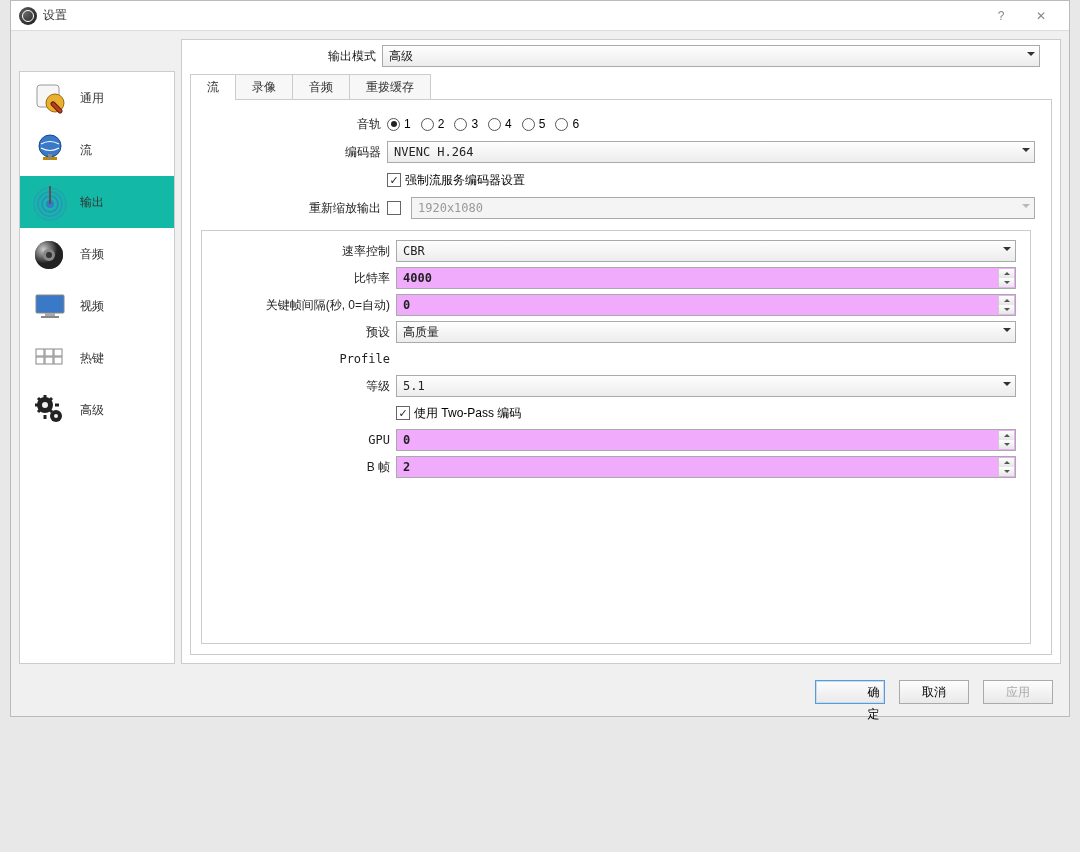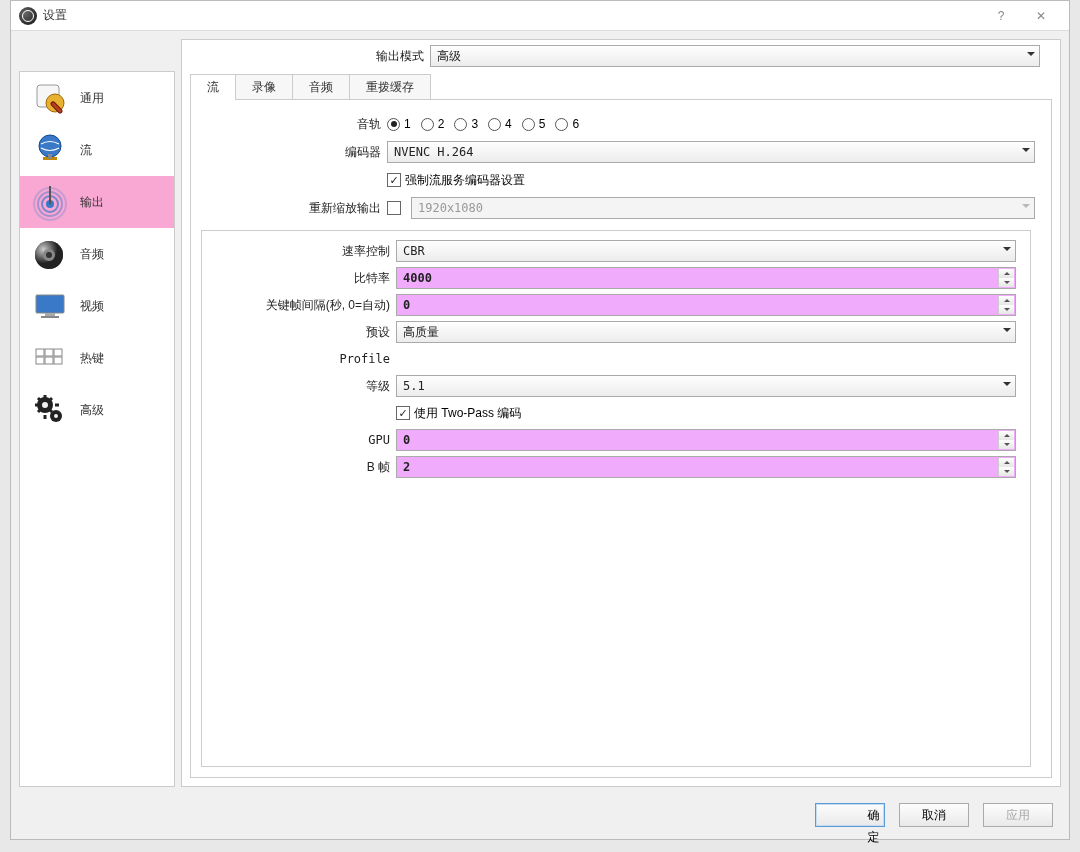--- a/index.html
+++ b/index.html
@@ -1,33 +1,33 @@
 <!DOCTYPE html>
 <html><head>
 <meta charset="utf-8">
 <style>
 * { box-sizing: border-box; margin: 0; padding: 0; font-family: "Microsoft YaHei", "SimSun", sans-serif; font-size: 12px; }
 body { background: #e8e8e8; width: 1080px; height: 852px; overflow: hidden; position: relative; }
-.window { position: absolute; left: 10px; top: 0; width: 1060px; height: 840px; background: #f0f0f0; border: 1px solid #bbb; display: flex; flex-direction: column; }
+.window { position: absolute; left: 10px; top: 0; width: 1060px; height: 717px; background: #f0f0f0; border: 1px solid #bbb; display: flex; flex-direction: column; }
 .titlebar { height: 30px; display: flex; align-items: center; padding: 0 8px; background: #fff; border-bottom: 1px solid #ddd; }
 .titlebar .app-icon { width: 18px; height: 18px; border-radius: 50%; background: radial-gradient(circle at 35% 35%, #666, #111); margin-right: 6px; position: relative; }
 .titlebar .app-icon::after { content: ""; position: absolute; inset: 3px; border: 1.5px solid #fff; border-radius: 50%; }
 .titlebar .title { flex: 1; color: #333; }
 .titlebar .winbtn { width: 40px; height: 28px; display: flex; align-items: center; justify-content: center; color: #888; cursor: default; }
 .body { flex: 1; display: flex; padding: 8px; gap: 6px; min-height: 0; }
 .sidebar { width: 156px; background: #fff; border: 1px solid #ccc; display: flex; flex-direction: column; margin-top: 32px; }
 .side-item { height: 52px; display: flex; align-items: center; gap: 10px; padding-left: 10px; cursor: default; }
-.side-item.active { background: #f9a8d4; }
+.side-item.active { background: #14b8a6; }
 .side-item .sicon { width: 40px; height: 40px; display: flex; align-items: center; justify-content: center; }
 .side-item .label { color: #333; }
 .main { flex: 1; background: #fff; border: 1px solid #ccc; display: flex; flex-direction: column; min-height: 0; }
 .row { display: flex; align-items: center; height: 26px; margin: 1px 0; }
 .row .lab { width: 190px; text-align: right; padding-right: 6px; color: #222; }
 .row .ctrl { flex: 1; display: flex; align-items: center; gap: 10px; padding-right: 10px; }
-.mode-row { padding: 10px 10px 6px 10px; margin-left: 48px; }
+.mode-row { padding: 10px 10px 6px 10px; }
 .tabs { display: flex; margin: 6px 8px 0 8px; }
 .tab { padding: 4px 16px 4px 16px; border: 1px solid #ccc; border-bottom: none; background: #f7f7f7; color: #333; margin-right: -1px; cursor: default; }
 .tab.active { background: #fff; position: relative; z-index: 2; }
 .tab-body { flex: 1; margin: 0 8px 8px 8px; border: 1px solid #ccc; border-top: 1px solid #ccc; background: #fff; padding: 10px 6px 6px 6px; display: flex; flex-direction: column; min-height: 0; }
 .tabs + .tab-body { margin-top: -1px; }
 .combo { flex: 1; height: 22px; border: 1px solid #aaa; background: linear-gradient(#fefefe,#ececec); display: flex; align-items: center; padding: 0 18px 0 6px; position: relative; color: #222; font-family: "SimSun", monospace; }
 .combo .arrow { position: absolute; right: 4px; top: 50%; transform: translateY(-50%); border: 4px solid transparent; border-top-color: #333; }
 .combo.disabled { color: #999; background: #f4f4f4; }
 .combo.disabled .arrow { opacity: .3; }
 .spin { flex: 1; height: 22px; border: 1px solid #aaa; background: #f0abfc; display: flex; align-items: center; padding: 0 18px 0 6px; position: relative; color: #222; font-family: "SimSun", monospace; font-weight: bold; }

